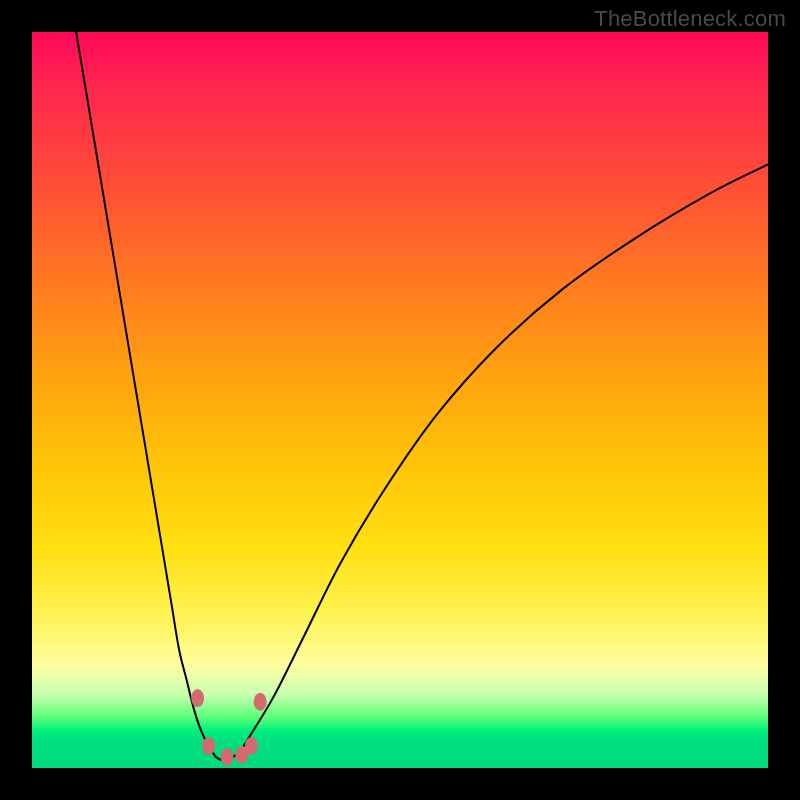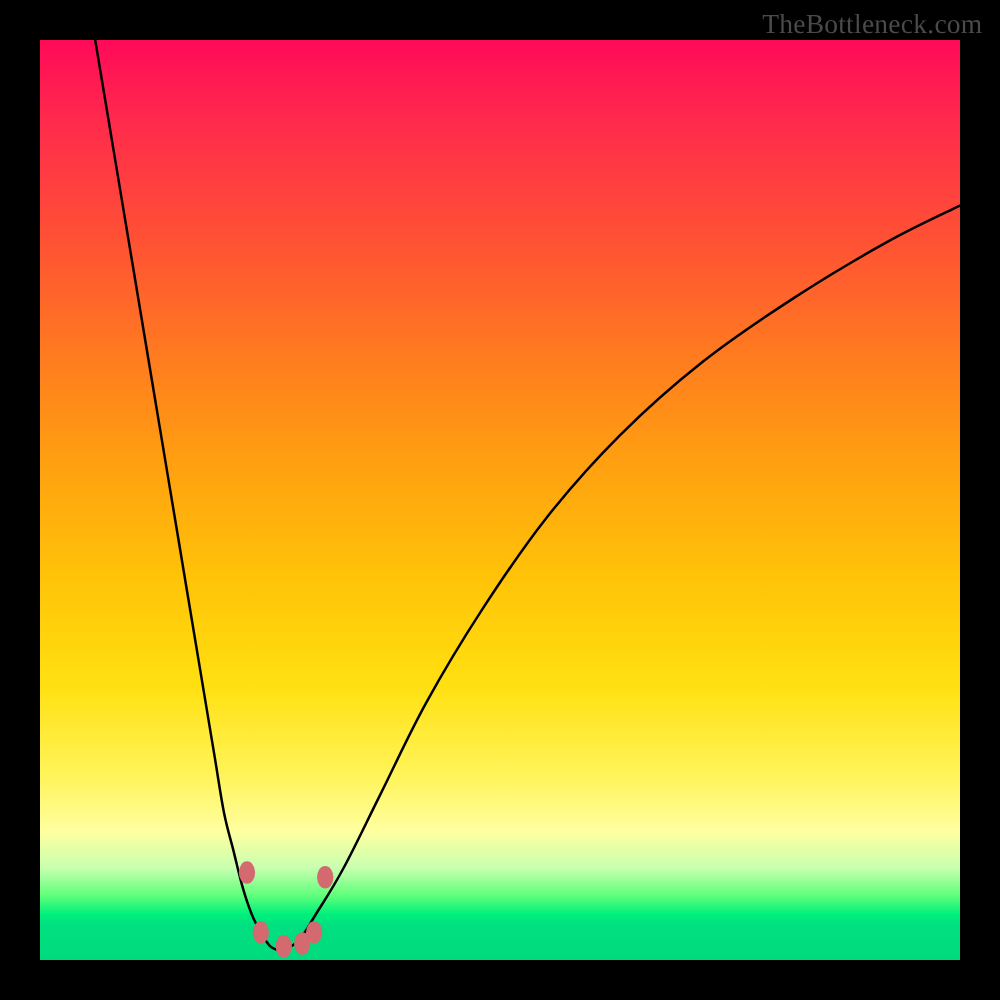--- a/index.html
+++ b/index.html
@@ -11,21 +11,20 @@
     overflow: hidden;
     font-family: -apple-system, BlinkMacSystemFont, "Segoe UI", Arial, sans-serif;
   }
   .frame {
     position: absolute;
     left: 0;
     top: 0;
     width: 800px;
     height: 594px;
     background: #000;
-    font-family: Liberation Serif, serif;
   }
   .plot-area {
     position: absolute;
     left: 32px;
     top: 32px;
     width: 736px;
     height: 736px;
     overflow: hidden;
     
     background: linear-gradient(

